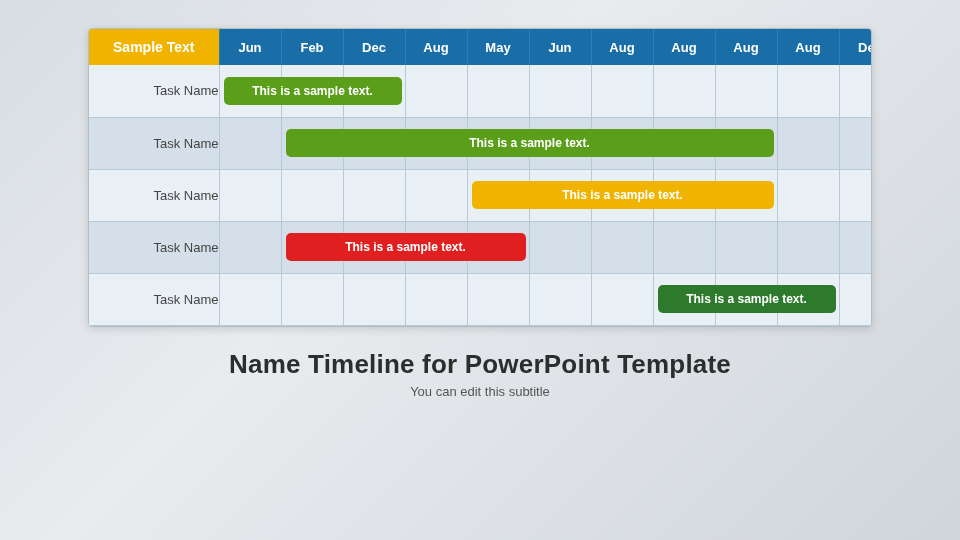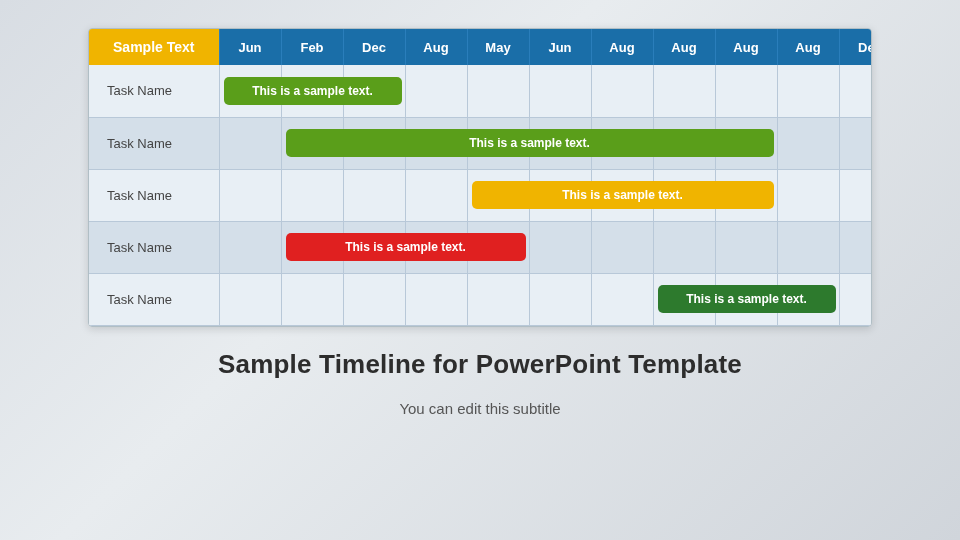--- a/index.html
+++ b/index.html
@@ -64,21 +64,21 @@
     tbody tr td {
       border-right: 1px solid #b8c8d8;
       border-bottom: 1px solid #b8c8d8;
       padding: 0;
       height: 52px;
       vertical-align: middle;
       text-align: center;
     }
 
     tbody tr td:first-child {
-      text-align: left;
+      text-align: right;
       padding-left: 18px;
       font-size: 13px;
       color: #444;
       font-weight: 500;
       background-color: inherit;
     }
 
     .bar-cell {
       position: relative;
     }
@@ -106,23 +106,23 @@
     }
 
     .footer-title {
       font-size: 26px;
       font-weight: 700;
       color: #2d2d2d;
       letter-spacing: 0.2px;
     }
 
     .footer-subtitle {
-      font-size: 15px;
+      font-size: 13px;
       color: #555;
-      margin-top: 20px;
+      margin-top: 4px;
     }
 
     
     .col-label { width: 130px; }
     .col-month { width: 62px; }
   </style>
 </head>
 <body>
 
 <div class="table-container">
@@ -244,15 +244,15 @@
           <td class="bar-cell" style="position: relative;"></td>
           <td class="bar-cell" style="position: relative;"></td>
           <td class="bar-cell" style="position: relative;"></td>
           <td class="bar-cell" style="position: relative;"></td>
         </tr>
       </tbody>
   </table>
 </div>
 
 <div class="footer">
-  <div class="footer-title">Sample Timeline for PowerPoint Template</div>
+  <div class="footer-title">Name Timeline for PowerPoint Template</div>
   <div class="footer-subtitle">You can edit this subtitle</div>
 </div>
 
 </body></html>

